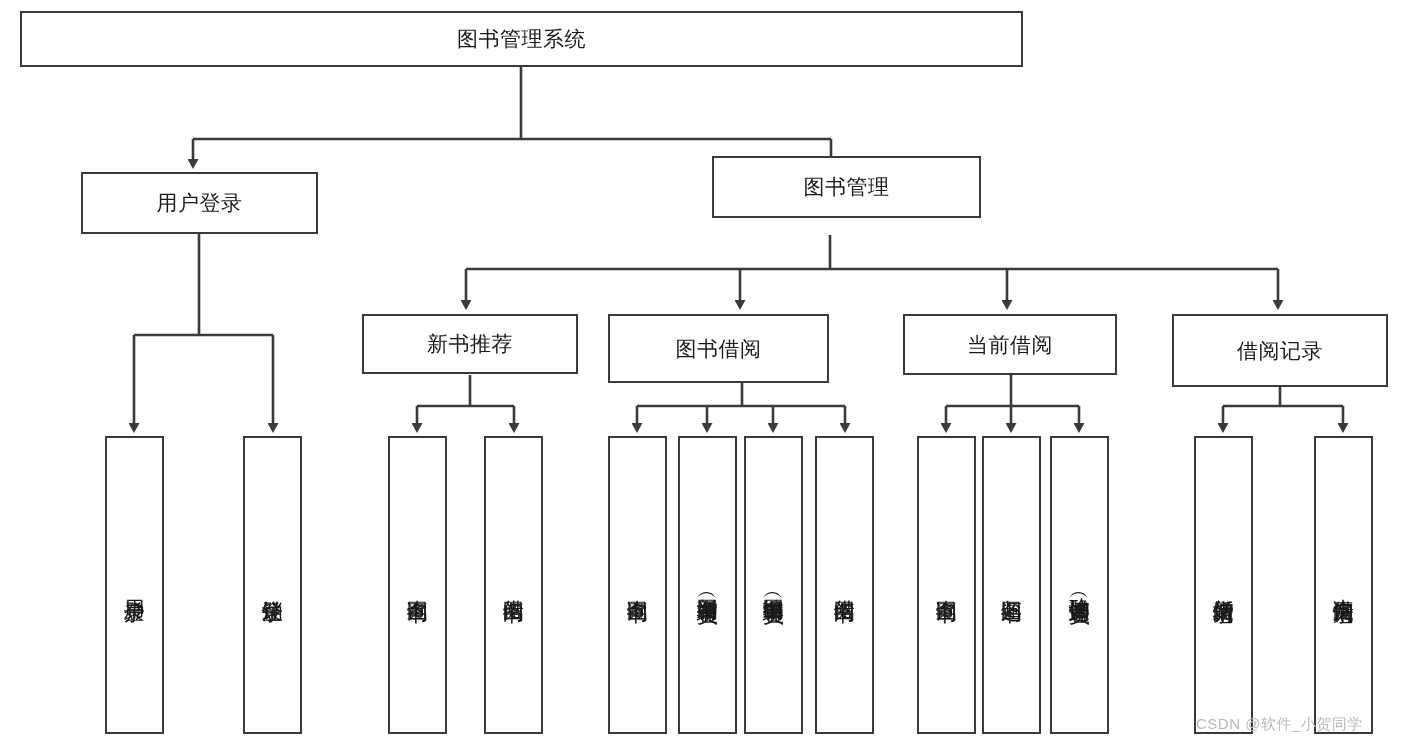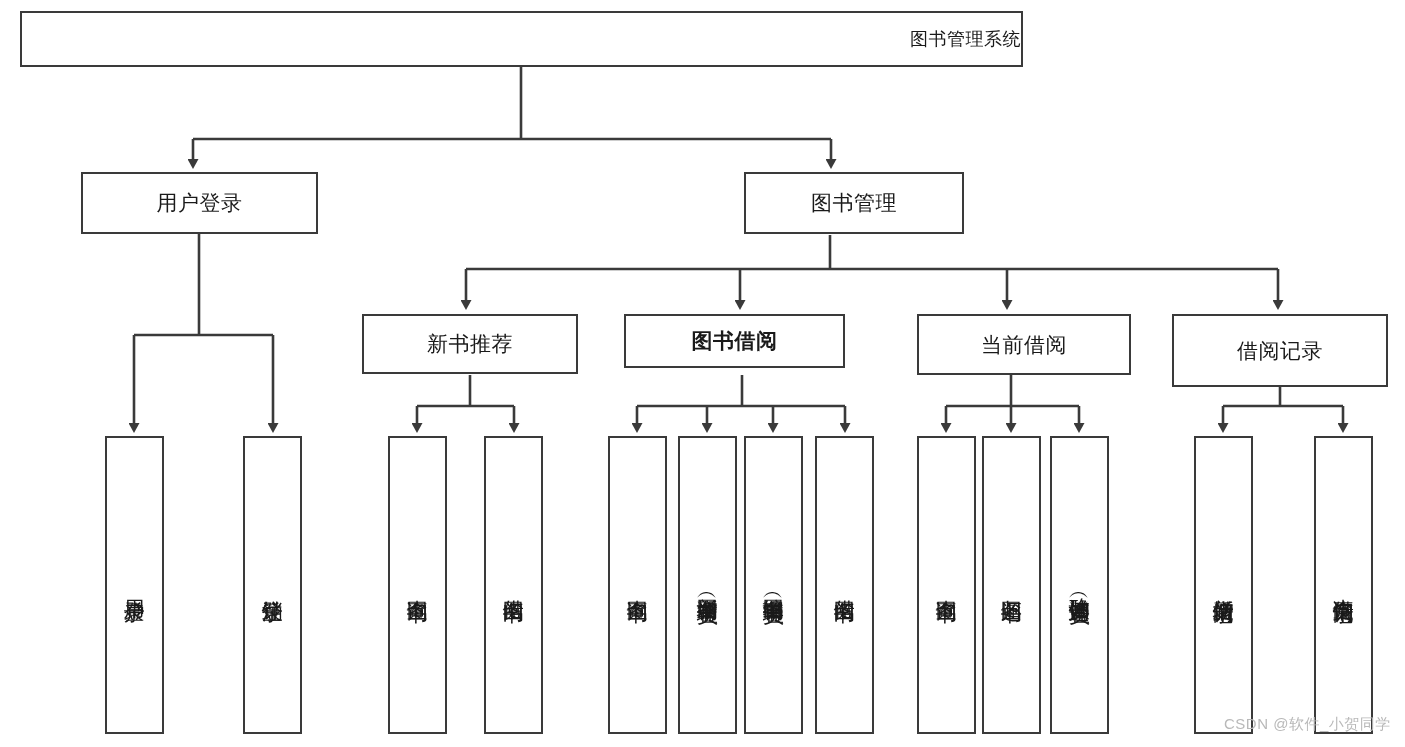--- a/index.html
+++ b/index.html
@@ -34,22 +34,21 @@
     align-items: center;
     justify-content: center;
     color: #1a1a1a;
   }
   .node-h {
     font-size: 21px;
     letter-spacing: 0.5px;
     white-space: nowrap;
   }
   .node-root {
-    font-size: 18px;
-    justify-content: flex-end;
+    font-size: 21px;
   }
   .node-v {
     writing-mode: vertical-rl;
     text-orientation: upright;
     font-size: 21px;
     line-height: 1.22;
     letter-spacing: 1px;
     padding: 6px 0;
     text-align: center;
   }
@@ -121,31 +120,31 @@
     </g>
   </svg>
 
   <div class="node node-h node-root" style="left:20px;top:11px;width:1003px;height:56px;">
     <span>图书管理系统</span>
   </div>
 
   <div class="node node-h" style="left:81px;top:172px;width:237px;height:62px;">
     <span>用户登录</span>
   </div>
-  <div class="node node-h" style="left:712px;top:172px;width:220px;height:62px;margin-left:32px;">
+  <div class="node node-h" style="left:712px;top:156px;width:269px;height:62px;">
     <span>图书管理</span>
   </div>
 
   <div class="node node-h" style="left:362px;top:314px;width:216px;height:60px;">
     <span>新书推荐</span>
   </div>
-  <div class="node node-h" style="left:624px;top:314px;width:221px;height:54px;font-weight:bold;">
+  <div class="node node-h" style="left:608px;top:314px;width:221px;height:69px;">
     <span>图书借阅</span>
   </div>
-  <div class="node node-h" style="left:903px;top:314px;width:214px;height:61px;margin-left:14px;">
+  <div class="node node-h" style="left:903px;top:314px;width:214px;height:61px;">
     <span>当前借阅</span>
   </div>
   <div class="node node-h" style="left:1172px;top:314px;width:216px;height:73px;">
     <span>借阅记录</span>
   </div>
 
   <div class="node node-v" style="left:105px;top:436px;width:59px;height:298px;">
     <span class="vtext">用户登录</span>
   </div>
   <div class="node node-v" style="left:243px;top:436px;width:59px;height:298px;">
@@ -178,15 +177,15 @@
   <div class="node node-v" style="left:1050px;top:436px;width:59px;height:298px;">
     <span class="vtext">确认归还（管理员）</span>
   </div>
   <div class="node node-v" style="left:1194px;top:436px;width:59px;height:298px;">
     <span class="vtext">新增借阅记录</span>
   </div>
   <div class="node node-v" style="left:1314px;top:436px;width:59px;height:298px;">
     <span class="vtext">查询借阅记录</span>
   </div>
 
-  <div class="watermark" style="left:1196px;top:715px;margin-left:28px;">CSDN @软件_小贺同学</div>
+  <div class="watermark" style="left:1196px;top:715px;">CSDN @软件_小贺同学</div>
 
 </div>
 
 </body></html>

